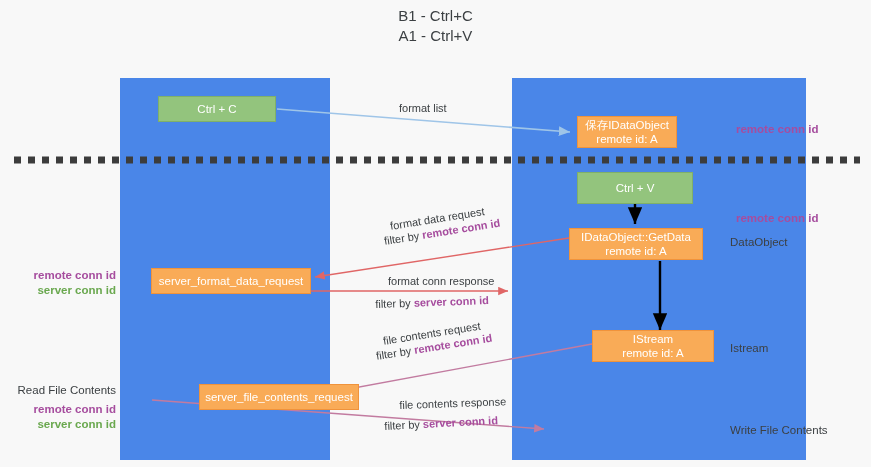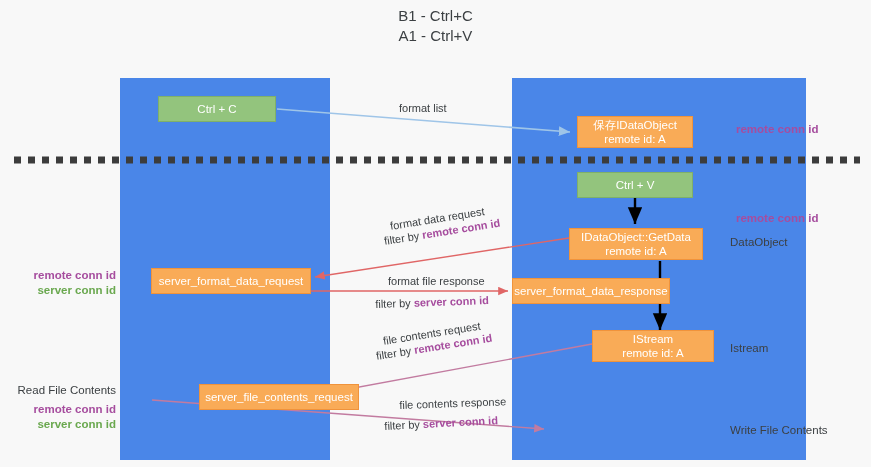--- a/index.html
+++ b/index.html
@@ -32,22 +32,22 @@
 
   .box{
     position:absolute;box-sizing:border-box;
     display:flex;flex-direction:column;align-items:center;justify-content:center;
     color:#ffffff;font-size:11.5px;line-height:14px;text-align:center;
   }
   .box-green{background:#93c47d;border:1px solid #7fb069;}
   .box-orange{background:#f9ab57;border:1px solid #f0933b;}
 
   .b-ctrlc{left:158px;top:96px;width:118px;height:26px;}
-  .b-idataobject{left:577px;top:116px;width:116px;height:32px;}
-  .b-ctrlv{left:577px;top:172px;width:116px;height:26px;}
+  .b-idataobject{left:577px;top:116px;width:100px;height:32px;}
+  .b-ctrlv{left:577px;top:172px;width:116px;height:32px;}
   .b-getdata{left:569px;top:228px;width:134px;height:32px;}
   .b-sfdreq{left:151px;top:268px;width:160px;height:26px;}
   .b-sfdresp{left:512px;top:278px;width:158px;height:26px;}
   .b-istream{left:592px;top:330px;width:122px;height:32px;}
   .b-sfcreq{left:151px;top:384px;width:160px;height:26px;margin-left:48px;}
   .b-sfcresp{left:548px;top:416px;width:158px;height:26px;}
 
   .side{
     position:absolute;font-size:11.5px;line-height:15px;
   }
@@ -149,40 +149,37 @@
 
   <div class="box box-orange b-getdata">
     <span>IDataObject::GetData</span>
     <span>remote id: A</span>
   </div>
 
   <div class="box box-orange b-sfdreq">
     <span>server_format_data_request</span>
   </div>
 
-  <div class="box box-orange b-sfdresp">
-    <span>server_format_data_response</span>
-  </div>
 
   <div class="box box-orange b-istream">
     <span>IStream</span>
     <span>remote id: A</span>
   </div>
 
   <div class="box box-orange b-sfcreq">
     <span>server_file_contents_request</span>
   </div>
 
 
   <div class="edge-label lab-formatlist">format list</div>
 
   <div class="edge-label lab-fdreq">format data request</div>
   <div class="edge-label lab-fdreq2"><span>filter by </span><span class="hl-purple">remote conn id</span></div>
 
-  <div class="edge-label lab-fdresp">format file response</div>
+  <div class="edge-label lab-fdresp">format conn response</div>
   <div class="edge-label lab-fdresp2"><span>filter by </span><span class="hl-purple">server conn id</span></div>
 
   <div class="edge-label lab-fcreq">file contents request</div>
   <div class="edge-label lab-fcreq2"><span>filter by </span><span class="hl-purple">remote conn id</span></div>
 
   <div class="edge-label lab-fcresp">file contents response</div>
   <div class="edge-label lab-fcresp2"><span>filter by </span><span class="hl-purple">server conn id</span></div>
 
   <div class="side side-purple r-remote1">remote conn id</div>
   <div class="side side-purple r-remote2">remote conn id</div>

